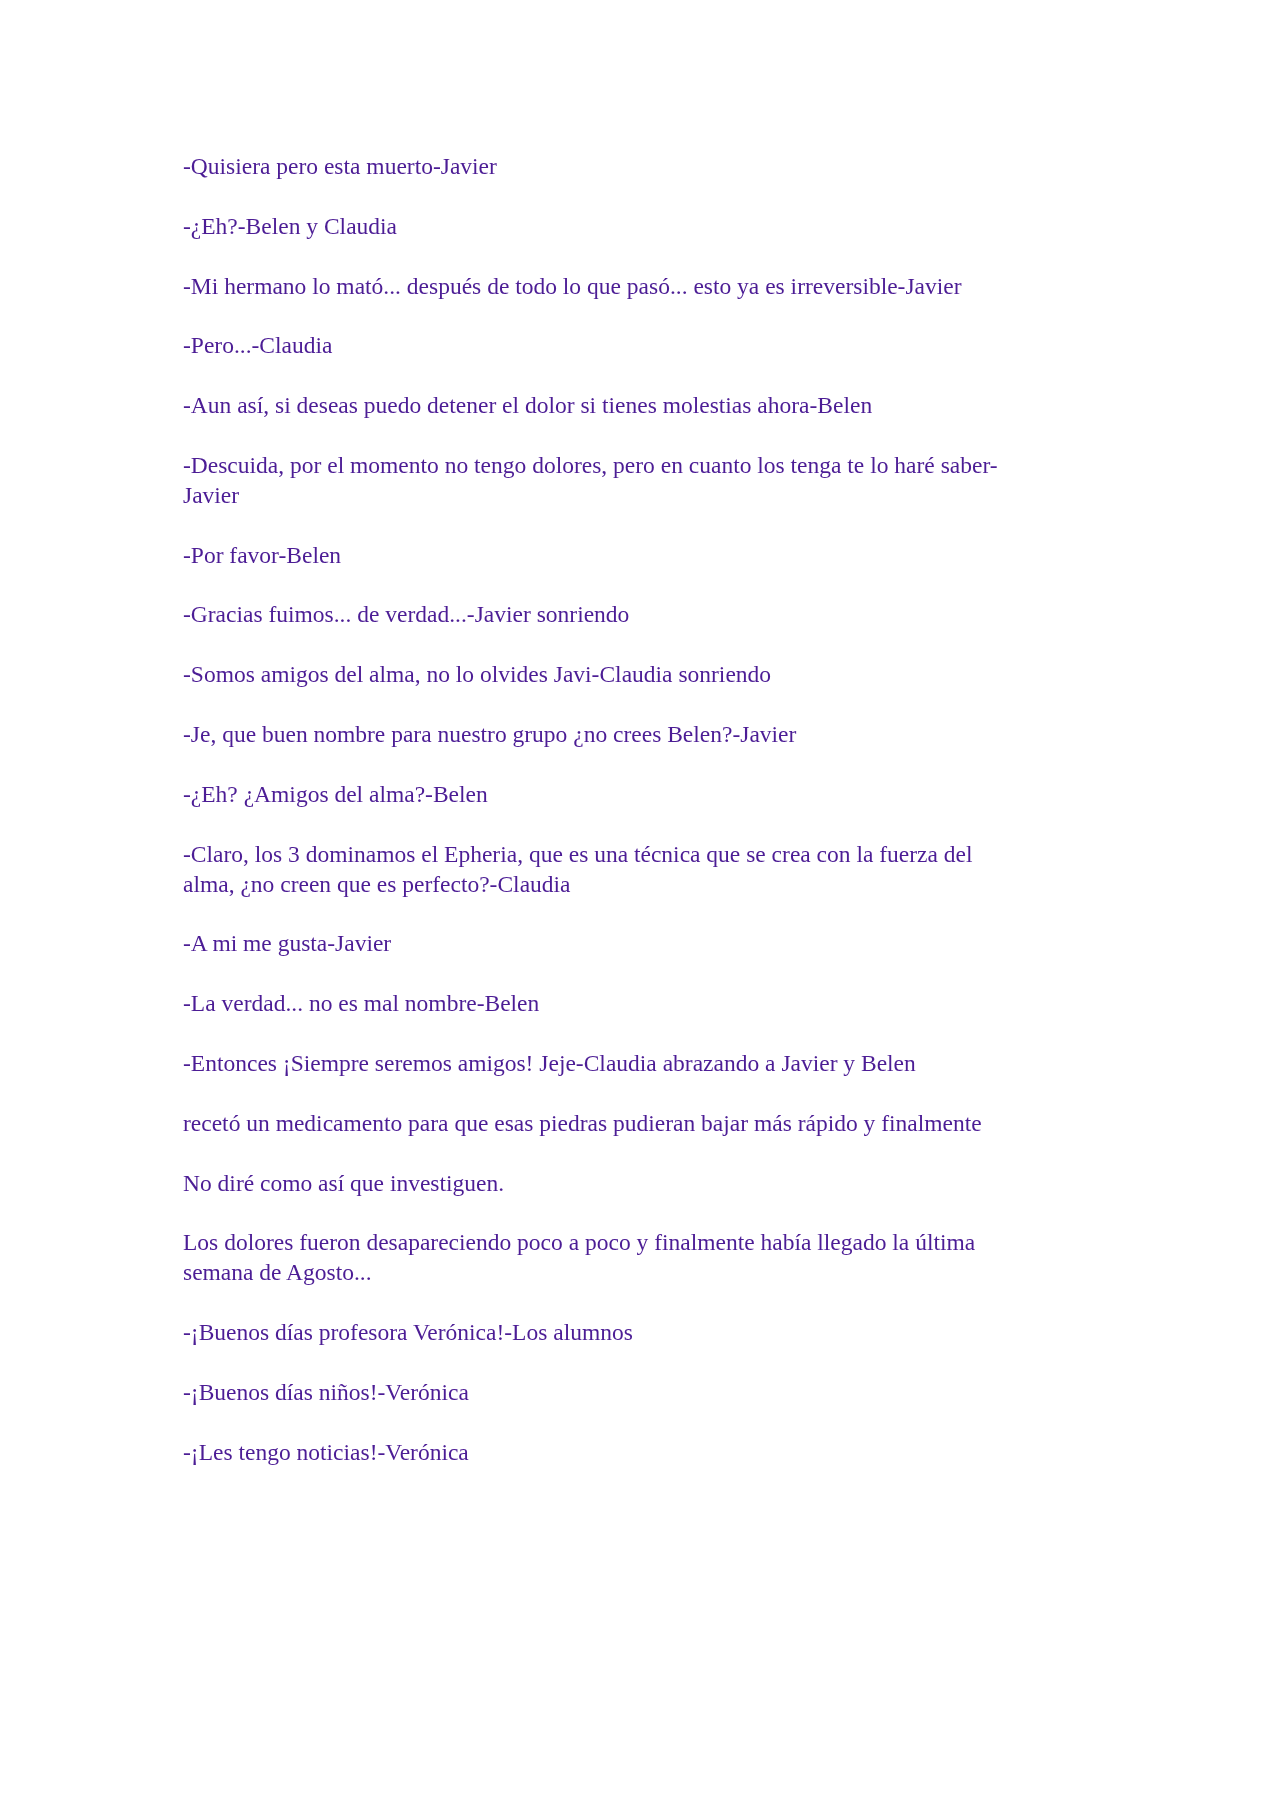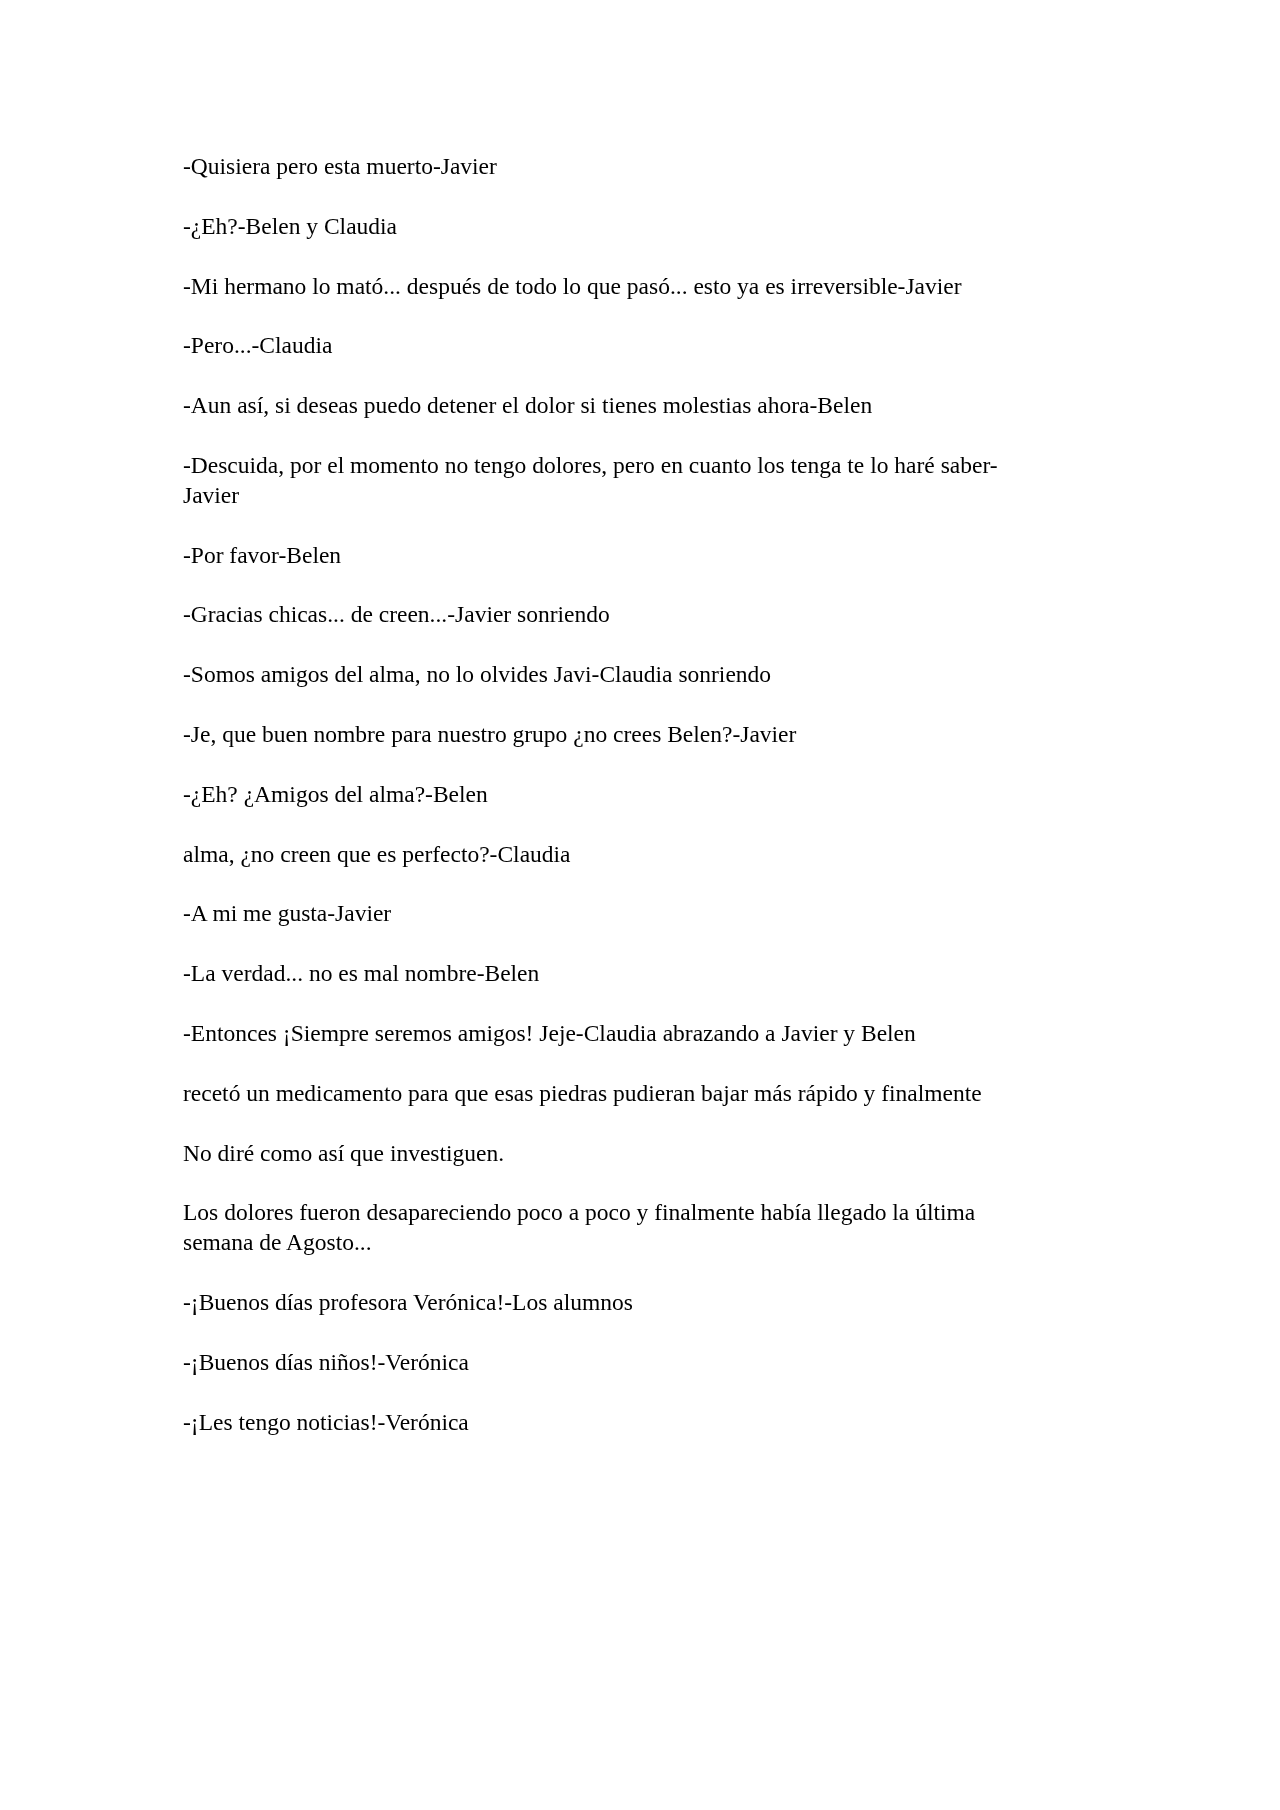--- a/index.html
+++ b/index.html
@@ -14,21 +14,21 @@
       overflow: hidden;
     }
     .page {
       position: absolute;
       left: 183px;
       top: 152px;
       width: 900px;
       font-family: "Liberation Serif", "DejaVu Serif", serif;
       font-size: 23.5px;
       line-height: 29.9px;
-      color: #000000;
+      color: #4c1d95;
     }
     .para {
       margin: 0 0 29.9px 0;
     }
     .line {
       display: block;
       white-space: nowrap;
     }
   </style>
 </head>
@@ -51,32 +51,33 @@
       <span class="line">-Aun así, si deseas puedo detener el dolor si tienes molestias ahora-Belen</span>
     </p>
   <p class="para">
     <span class="line">-Descuida, por el momento no tengo dolores, pero en cuanto los tenga te lo haré saber-</span>
     <span class="line">Javier</span>
   </p>
   <p class="para">
       <span class="line">-Por favor-Belen</span>
     </p>
   <p class="para">
-      <span class="line">-Gracias chicas... de creen...-Javier sonriendo</span>
+      <span class="line">-Gracias fuimos... de verdad...-Javier sonriendo</span>
     </p>
   <p class="para">
       <span class="line">-Somos amigos del alma, no lo olvides Javi-Claudia sonriendo</span>
     </p>
   <p class="para">
       <span class="line">-Je, que buen nombre para nuestro grupo ¿no crees Belen?-Javier</span>
     </p>
   <p class="para">
       <span class="line">-¿Eh? ¿Amigos del alma?-Belen</span>
     </p>
   <p class="para">
+    <span class="line">-Claro, los 3 dominamos el Epheria, que es una técnica que se crea con la fuerza del</span>
     <span class="line">alma, ¿no creen que es perfecto?-Claudia</span>
   </p>
   <p class="para">
       <span class="line">-A mi me gusta-Javier</span>
     </p>
   <p class="para">
       <span class="line">-La verdad... no es mal nombre-Belen</span>
     </p>
   <p class="para">
       <span class="line">-Entonces ¡Siempre seremos amigos! Jeje-Claudia abrazando a Javier y Belen</span>

